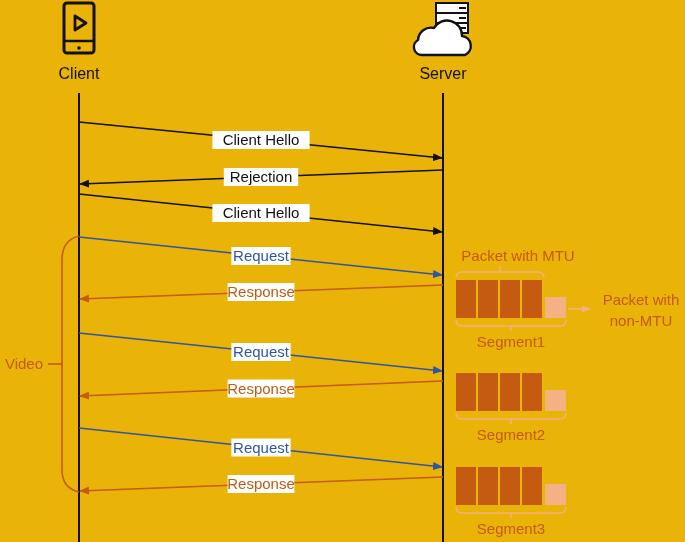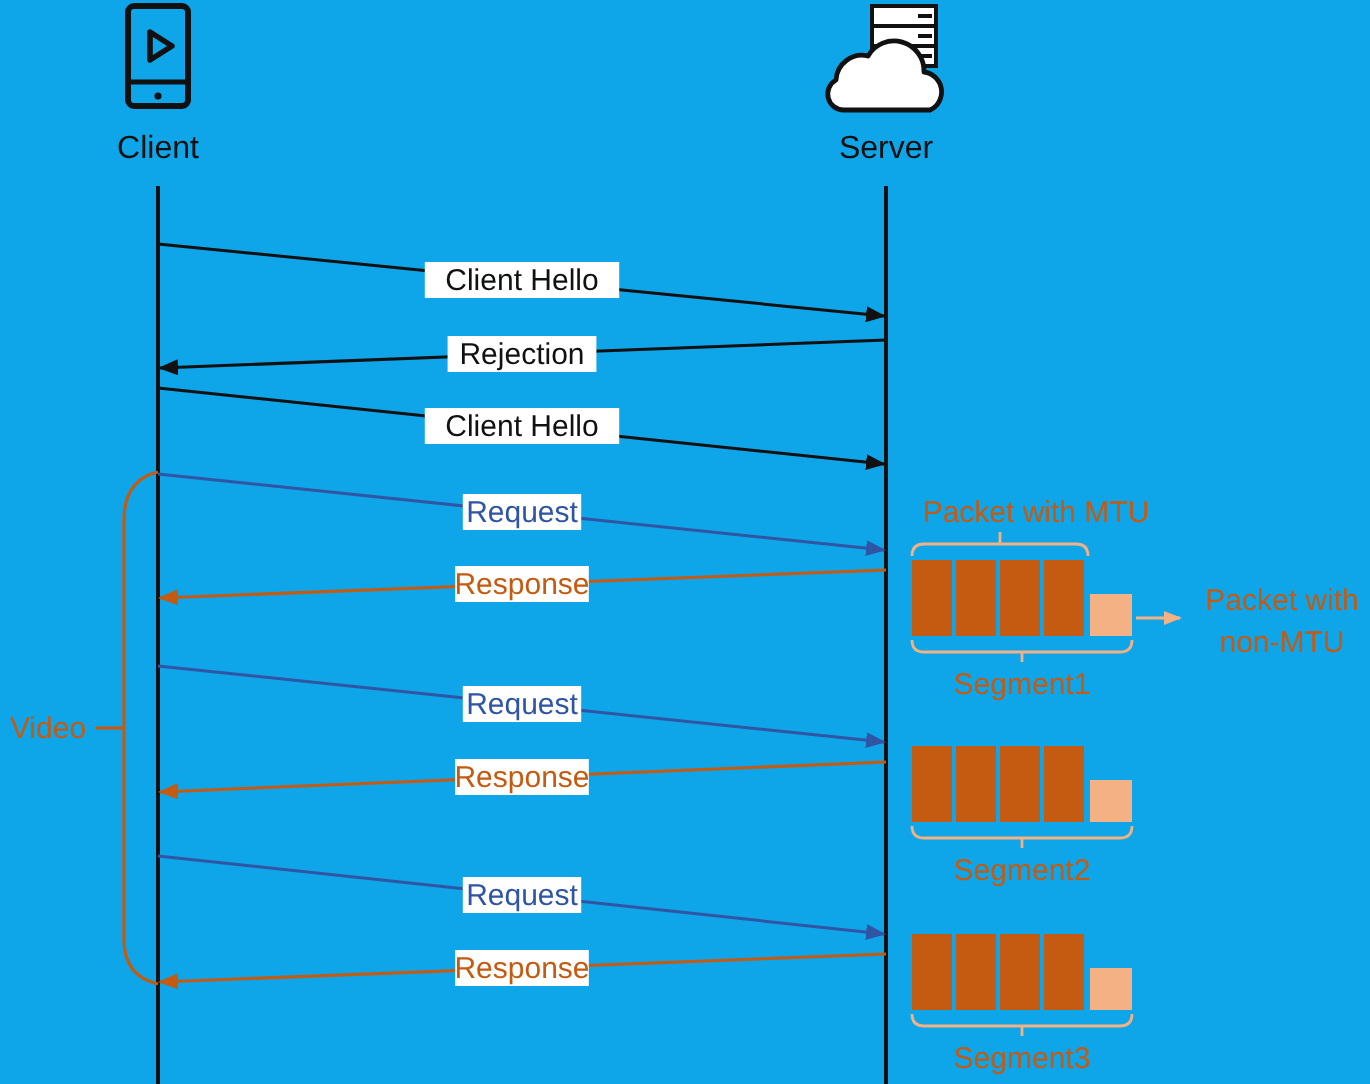--- a/index.html
+++ b/index.html
@@ -1,16 +1,16 @@
 <!DOCTYPE html>
 <html><head>
 <meta charset="utf-8">
 <style>
   html, body { margin: 0; padding: 0; background: #ffffff; }
-  #canvas { position: relative; width: 685px; height: 542px; overflow: hidden; background: #0ea5e9; }
+  #canvas { position: relative; width: 685px; height: 542px; overflow: hidden; background: #eab308; }
   svg { position: absolute; left: 0; top: 0; }
   .lbl { font-family: "Liberation Sans", sans-serif; font-size: 15px; }
   .actor-lbl { font-size: 16px; fill: #111; }
   .msg-black { fill: #111; }
   .msg-blue { fill: #2f55a4; }
   .msg-orange { fill: #c55a11; }
 </style>
 </head>
 <body>
 

